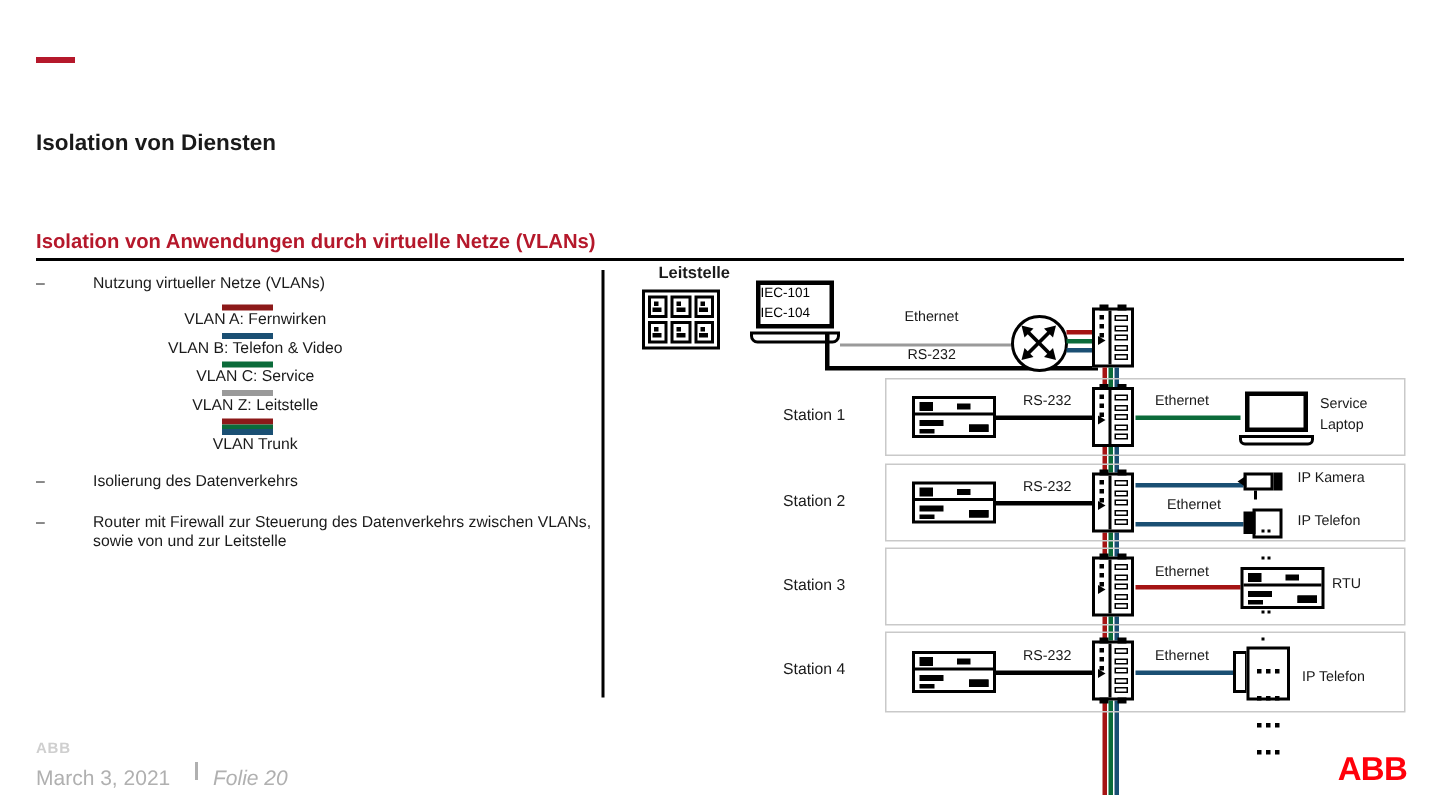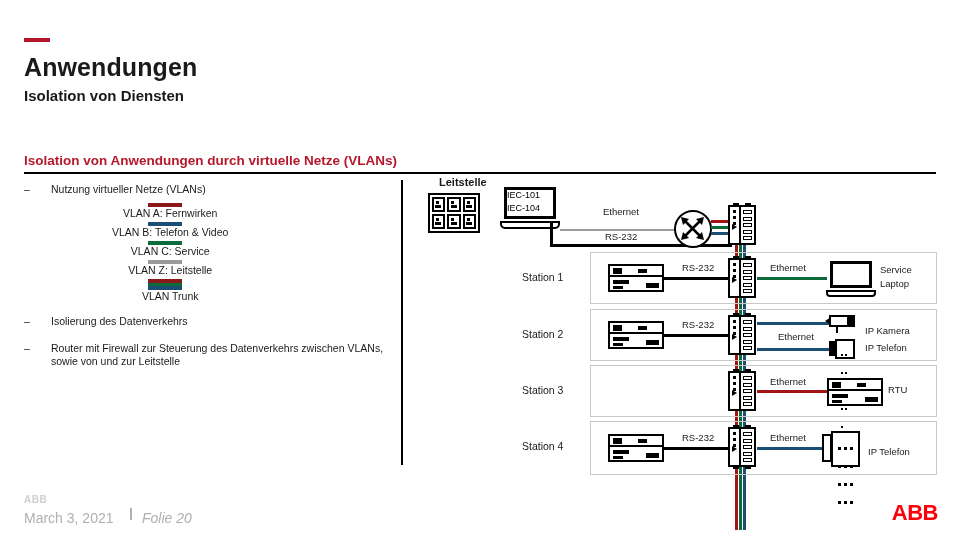--- a/index.html
+++ b/index.html
@@ -32,21 +32,21 @@
   .rule {
     position: absolute; left: 24px; top: 172px;
     width: 912px; height: 2px; background: #000;
   }
 
   
   .bullet {
     position: absolute; font-size: 10.5px; color: #1a1a1a; line-height: 13px;
   }
   .bullet .dash { position: absolute; left: 0; top: 0; }
-  .bullet .btxt { display: block; margin-left: 27px; }
+  .bullet .btxt { display: block; margin-left: 38px; }
 
   .legend { position: absolute; left: 112px; top: 203px; }
   .legend-row {
     display: flex; align-items: center; height: 19px; flex-direction: column;
   }
   .swatch { width: 34px; height: 4px; margin-right: 10px; flex: none; }
   .swatch.trunk { height: 11px; display:flex; flex-direction:column; }
   .swatch.trunk i { display:block; height: 3.67px; width: 100%; }
   .legend-label { font-size: 10.5px; color: #1a1a1a; white-space: nowrap; }
 
@@ -167,21 +167,20 @@
     font-size: 22px; font-weight: bold; color: #ff000a;
     letter-spacing: -0.5px; font-family: "Liberation Sans", sans-serif;
   }
 </style>
 </head>
 <body>
 
 <div class="slide">
 
   <div class="accent-bar"></div>
-  <div class="title">Anwendungen</div>
   <div class="subtitle">Isolation von Diensten</div>
   <div class="section-head">Isolation von Anwendungen durch virtuelle Netze (VLANs)</div>
   <div class="rule"></div>
 
   <div class="bullet" style="left:24px; top:183px; width:360px;">
     <span class="dash">–</span>
     <span class="btxt">Nutzung virtueller Netze (VLANs)</span>
   </div>
 
   <div class="legend">
@@ -367,21 +366,21 @@
     <div class="line h-line" style="left:347px; top:146px; width:75px; background:#1a4f73; height:2.5px;"></div>
     <div class="line h-line" style="left:347px; top:172px; width:72px; background:#1a4f73; height:2.5px;"></div>
     <div class="lbl" style="left:368px; top:155px;">Ethernet</div>
 
     <div class="ico cam" style="left:419px; top:139px;">
       <div class="body"></div>
       <div class="blk"></div>
       <div class="lens"></div>
       <div class="mount"></div>
     </div>
-    <div class="lbl" style="left:455px; top:149px;text-align:center;">IP Kamera</div>
+    <div class="lbl" style="left:455px; top:137px;text-align:center;">IP Kamera</div>
 
     <div class="ico phone" style="left:419px; top:163px;">
       <div class="body"></div>
       <div class="hs"></div>
       <div class="keys">
         <i></i><i></i><i></i><i></i><i></i><i></i><i></i><i></i><i></i>
       </div>
     </div>
     <div class="lbl" style="left:455px; top:166px;">IP Telefon</div>
 

